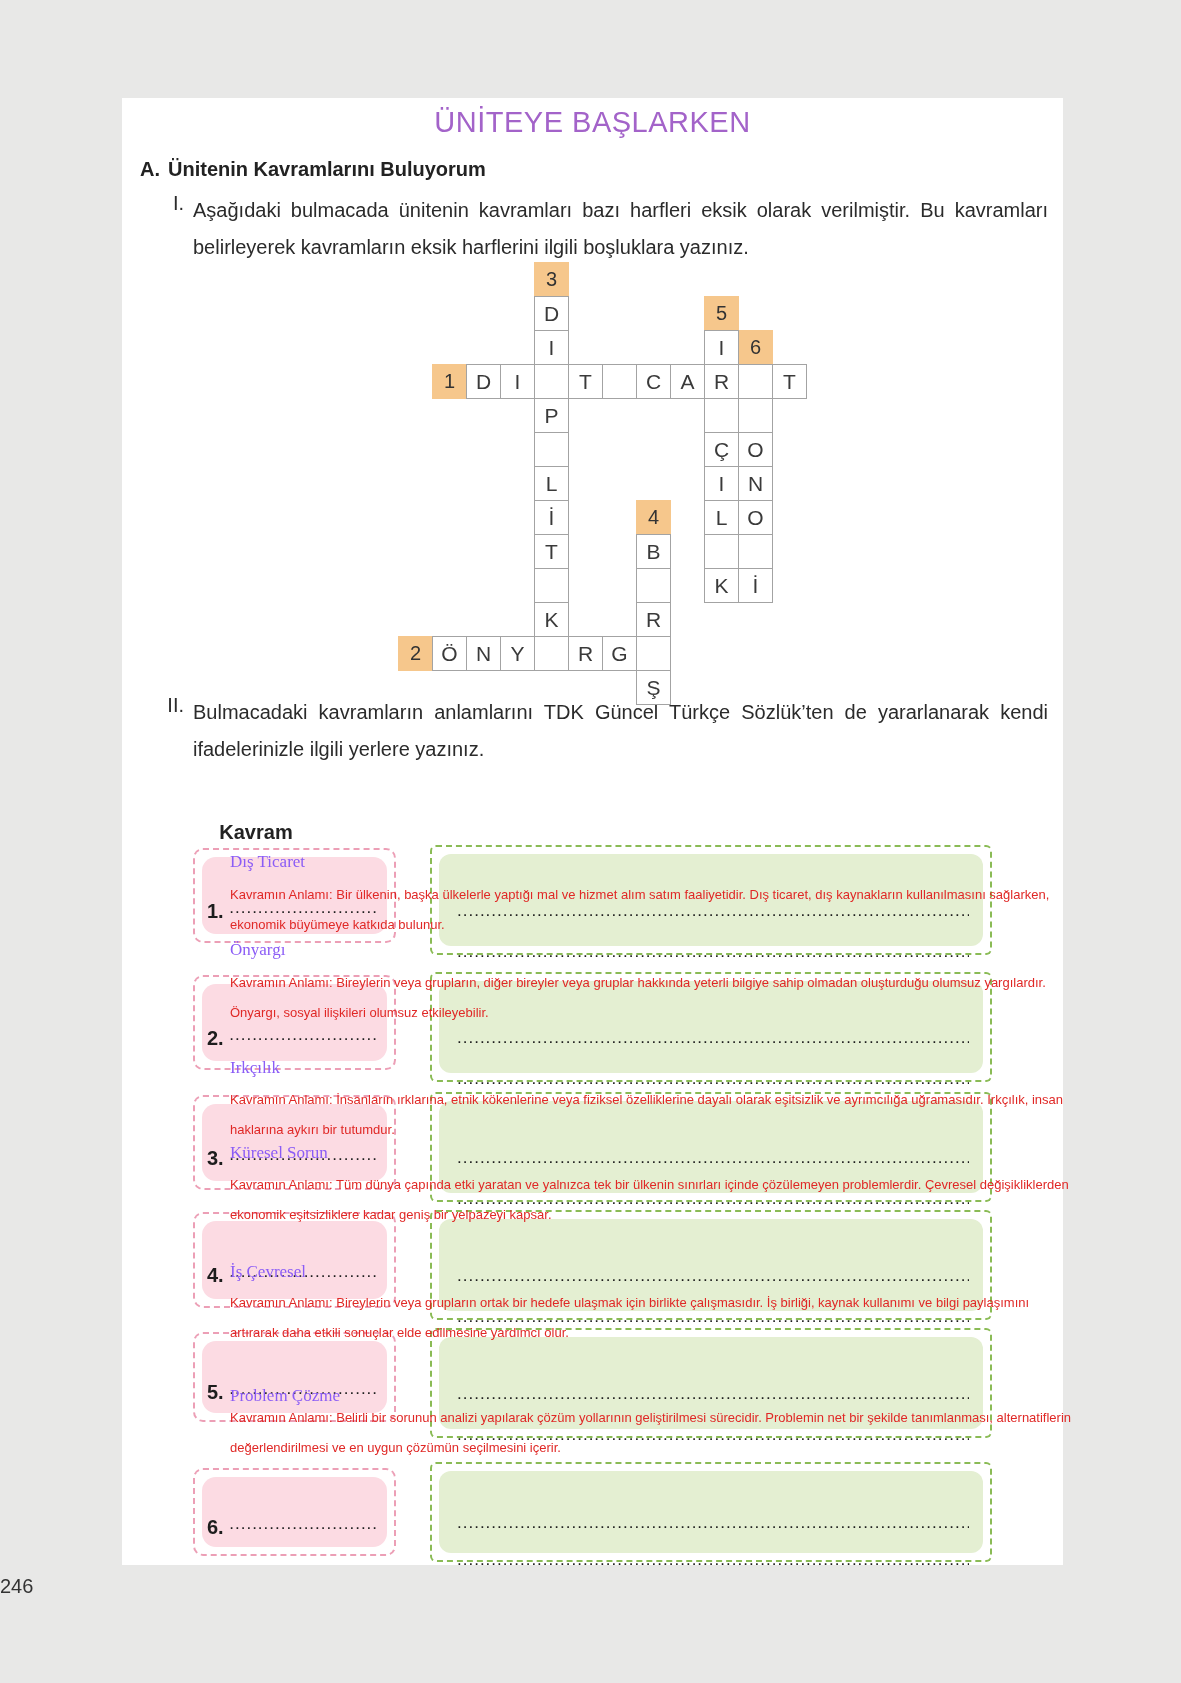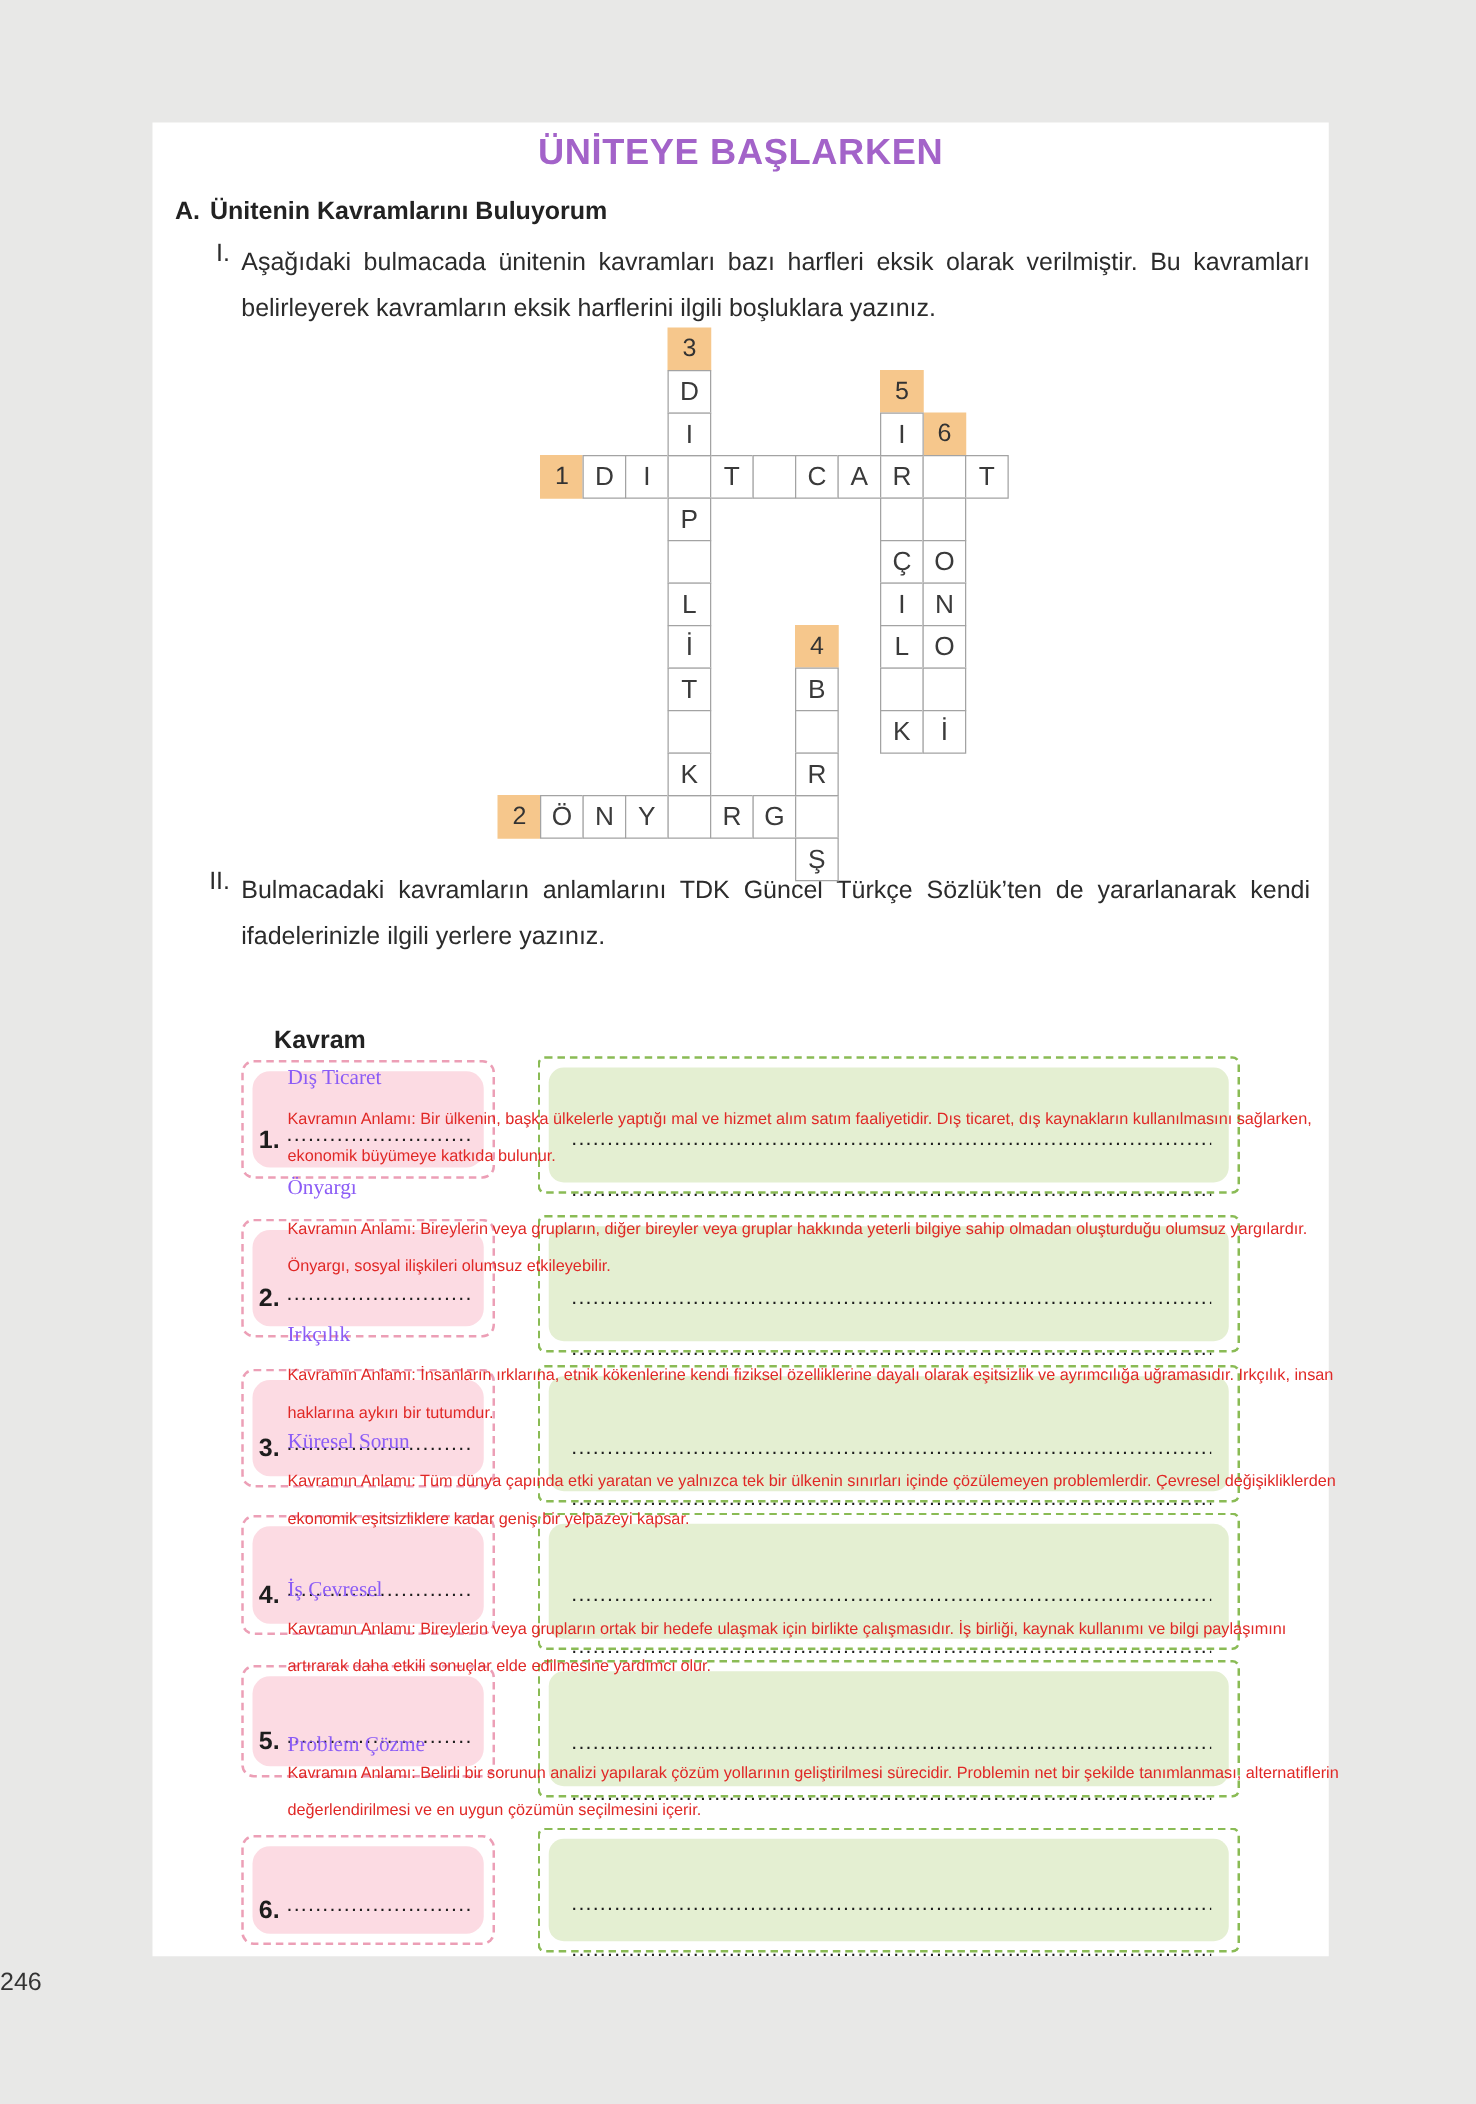--- a/index.html
+++ b/index.html
@@ -1,21 +1,21 @@
 <!DOCTYPE html>
 <html><head>
 <meta charset="utf-8">
 <style>
   html,body{margin:0;padding:0;}
   .stage{position:relative;width:1181px;height:1683px;background:#e8e8e7;overflow:hidden;
          font-family:"Liberation Sans",sans-serif;}
   .page{position:absolute;left:122px;top:98px;width:941px;height:1467px;background:#ffffff;}
 
   .title{position:absolute;top:8px;left:0;width:100%;text-align:center;color:#a363c9;
-         font-size:29px;font-weight:bold;letter-spacing:.5px;}
+         font-size:29px;font-weight:normal;letter-spacing:.5px;}
   .seca{position:absolute;left:18px;top:60px;font-size:20px;font-weight:bold;color:#222;}
   .seca .lbl{margin-right:8px;}
   .roman{position:absolute;left:36px;width:26px;text-align:right;font-size:20px;color:#2b2b2b;}
   .tasktext{position:absolute;left:71px;width:855px;font-size:20px;color:#2b2b2b;
             line-height:37px;text-align:justify;}
   .t1{top:94px;} .t2{top:596px;}
 
   
   #crossword{position:absolute;left:276px;top:164px;width:410px;height:444px;}
   .ccell{position:absolute;width:35px;height:35px;box-sizing:border-box;border:1px solid #a3a3a3;
@@ -144,21 +144,21 @@
         <div class="pink-outer" style="top: 997px; height: 95px;">
           <div class="pink-inner"></div>
           <div class="leader" style="top: 48px;"><span>3. </span><span class="dots">............................................</span></div>
         </div>
         <div class="green-outer" style="top: 994px; height: 110px;">
           <div class="green-inner"></div>
           <div class="gline" style="top: 54px;">................................................................................................................................................................</div>
           <div class="gline" style="top: 95px;">................................................................................................................................................................</div>
         </div>
         <div class="term" style="top: 960px;">Irkçılık</div>
-        <div class="meaning" style="top: 987px;">Kavramın Anlamı: İnsanların ırklarına, etnik kökenlerine kendi fiziksel özelliklerine dayalı olarak eşitsizlik ve ayrımcılığa uğramasıdır. Irkçılık, insan haklarına aykırı bir tutumdur.</div>
+        <div class="meaning" style="top: 987px;">Kavramın Anlamı: İnsanların ırklarına, etnik kökenlerine veya fiziksel özelliklerine dayalı olarak eşitsizlik ve ayrımcılığa uğramasıdır. Irkçılık, insan haklarına aykırı bir tutumdur.</div>
         <div class="pink-outer" style="top: 1114px; height: 96px;">
           <div class="pink-inner"></div>
           <div class="leader" style="top: 48px;"><span>4. </span><span class="dots">............................................</span></div>
         </div>
         <div class="green-outer" style="top: 1112px; height: 110px;">
           <div class="green-inner"></div>
           <div class="gline" style="top: 54px;">................................................................................................................................................................</div>
           <div class="gline" style="top: 95px;">................................................................................................................................................................</div>
         </div>
         <div class="term" style="top: 1045px;">Küresel Sorun</div>

